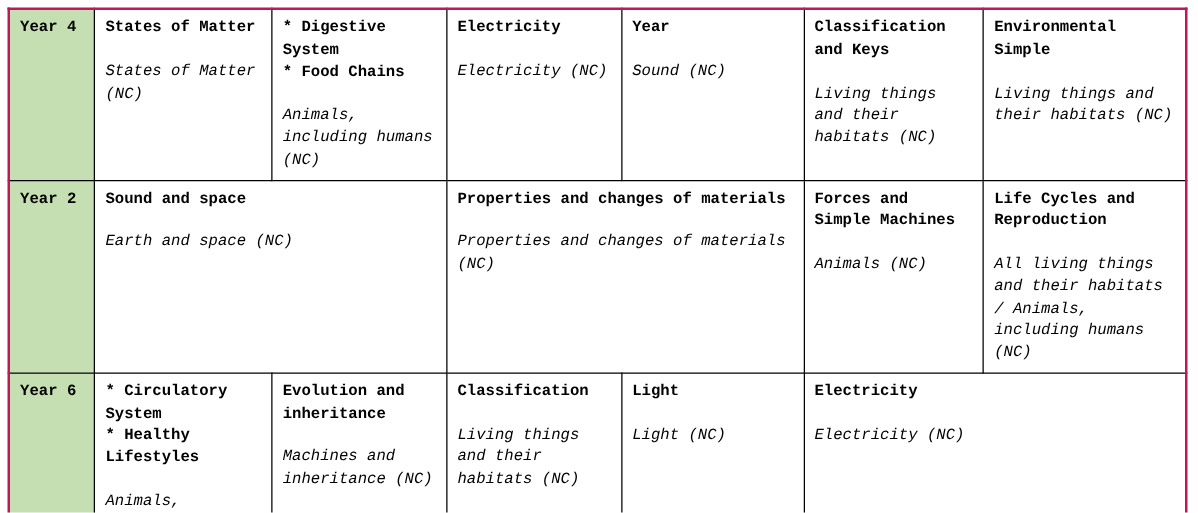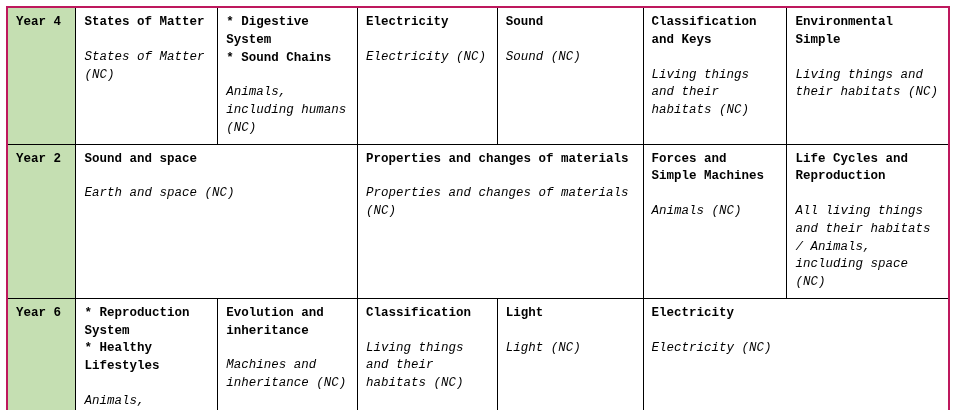--- a/index.html
+++ b/index.html
@@ -74,29 +74,29 @@
       <tr>
         <td class="year-cell">
           <span>Year 4</span>
         </td>
         <td>
           <div class="topic">States of Matter</div>
           <div class="nc">States of Matter (NC)</div>
         </td>
         <td>
           <div class="topic">* Digestive System
-* Sound Chains</div>
+* Food Chains</div>
           <div class="nc">Animals, including humans (NC)</div>
         </td>
         <td>
           <div class="topic">Electricity</div>
           <div class="nc">Electricity (NC)</div>
         </td>
         <td>
-          <div class="topic">Sound</div>
+          <div class="topic">Year</div>
           <div class="nc">Sound (NC)</div>
         </td>
         <td>
           <div class="topic">Classification and Keys</div>
           <div class="nc">Living things and their habitats (NC)</div>
         </td>
         <td>
           <div class="topic">Environmental Simple</div>
           <div class="nc">Living things and their habitats (NC)</div>
         </td>
@@ -113,30 +113,30 @@
         <td colspan="2">
           <div class="topic">Properties and changes of materials</div>
           <div class="nc">Properties and changes of materials (NC)</div>
         </td>
         <td>
           <div class="topic">Forces and Simple Machines</div>
           <div class="nc">Animals (NC)</div>
         </td>
         <td>
           <div class="topic">Life Cycles and Reproduction</div>
-          <div class="nc">All living things and their habitats / Animals, including space (NC)</div>
+          <div class="nc">All living things and their habitats / Animals, including humans (NC)</div>
         </td>
       </tr>
 
       <tr>
         <td class="year-cell">
           <span>Year 6</span>
         </td>
         <td>
-          <div class="topic">* Reproduction System
+          <div class="topic">* Circulatory System
 * Healthy Lifestyles</div>
           <div class="nc">Animals, including humans (NC)</div>
         </td>
         <td>
           <div class="topic">Evolution and inheritance</div>
           <div class="nc">Machines and inheritance (NC)</div>
         </td>
         <td>
           <div class="topic">Classification</div>
           <div class="nc">Living things and their habitats (NC)</div>

